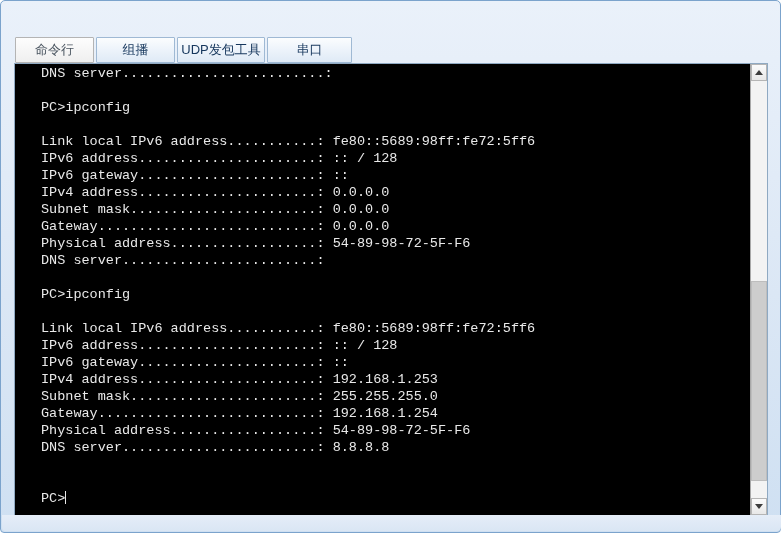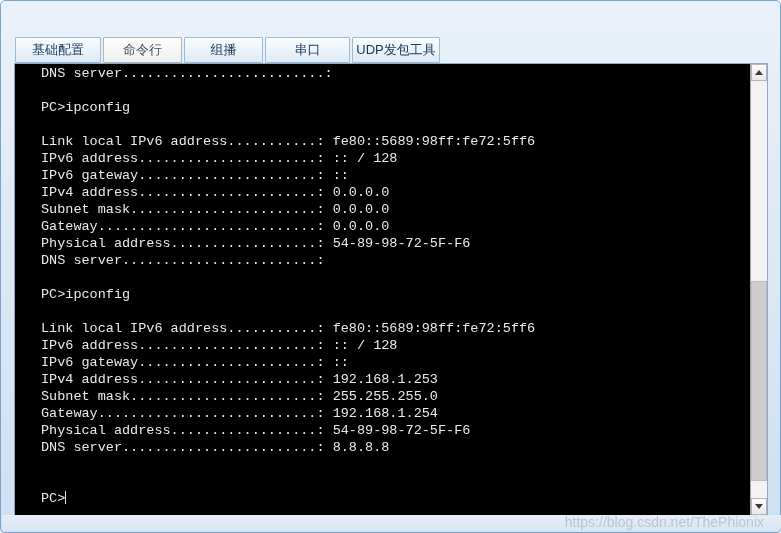--- a/index.html
+++ b/index.html
@@ -221,34 +221,31 @@
     border-radius: 0 0 4px 4px;
   }
 </style>
 </head>
 <body>
 
 <div class="window">
 
 
   <div class="tabstrip" id="tabstrip">
-      <div class="tab" style="width: 86px;">
-        <span>基础配置</span>
-      </div>
       <div class="tab selected" style="width: 79px;">
         <span>命令行</span>
       </div>
       <div class="tab" style="width: 79px;">
         <span>组播</span>
       </div>
+      <div class="tab" style="width: 88px;">
+        <span>UDP发包工具</span>
+      </div>
       <div class="tab" style="width: 85px;">
         <span>串口</span>
-      </div>
-      <div class="tab" style="width: 88px;">
-        <span>UDP发包工具</span>
       </div>
     </div>
 
   <div class="terminal-wrap">
     <div class="terminal" id="terminal"><div class="term-line">DNS server.........................:</div><div class="term-line"></div><div class="term-line">PC&gt;ipconfig</div><div class="term-line"></div><div class="term-line">Link local IPv6 address...........: fe80::5689:98ff:fe72:5ff6</div><div class="term-line">IPv6 address......................: :: / 128</div><div class="term-line">IPv6 gateway......................: ::</div><div class="term-line">IPv4 address......................: 0.0.0.0</div><div class="term-line">Subnet mask.......................: 0.0.0.0</div><div class="term-line">Gateway...........................: 0.0.0.0</div><div class="term-line">Physical address..................: 54-89-98-72-5F-F6</div><div class="term-line">DNS server........................:</div><div class="term-line"></div><div class="term-line">PC&gt;ipconfig</div><div class="term-line"></div><div class="term-line">Link local IPv6 address...........: fe80::5689:98ff:fe72:5ff6</div><div class="term-line">IPv6 address......................: :: / 128</div><div class="term-line">IPv6 gateway......................: ::</div><div class="term-line">IPv4 address......................: 192.168.1.253</div><div class="term-line">Subnet mask.......................: 255.255.255.0</div><div class="term-line">Gateway...........................: 192.168.1.254</div><div class="term-line">Physical address..................: 54-89-98-72-5F-F6</div><div class="term-line">DNS server........................: 8.8.8.8</div><div class="term-line"></div><div class="term-line"></div><div class="term-line"><span>PC&gt;</span><span class="cursor"></span></div></div>
 
     <div class="scrollbar">
       <div class="sb-btn sb-up">
         <div class="sb-arrow up"></div>
       </div>
@@ -256,14 +253,13 @@
         <div class="sb-thumb" id="sbthumb" style="top: 48%; height: 48%;"></div>
       </div>
       <div class="sb-btn sb-down">
         <div class="sb-arrow down"></div>
       </div>
     </div>
   </div>
 
   <div class="bottom-strip"></div>
 
-  <div class="watermark">https://blog.csdn.net/ThePhionix</div>
 </div>
 
 </body></html>

